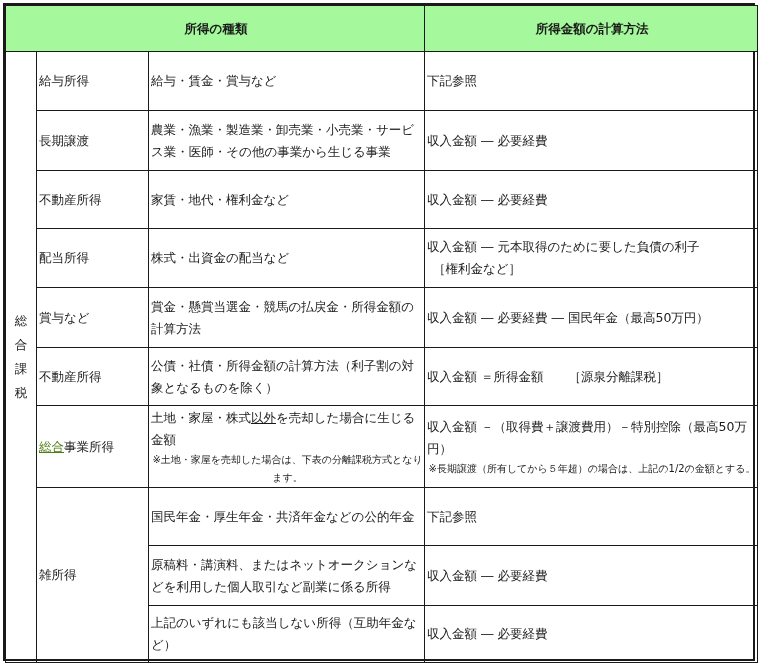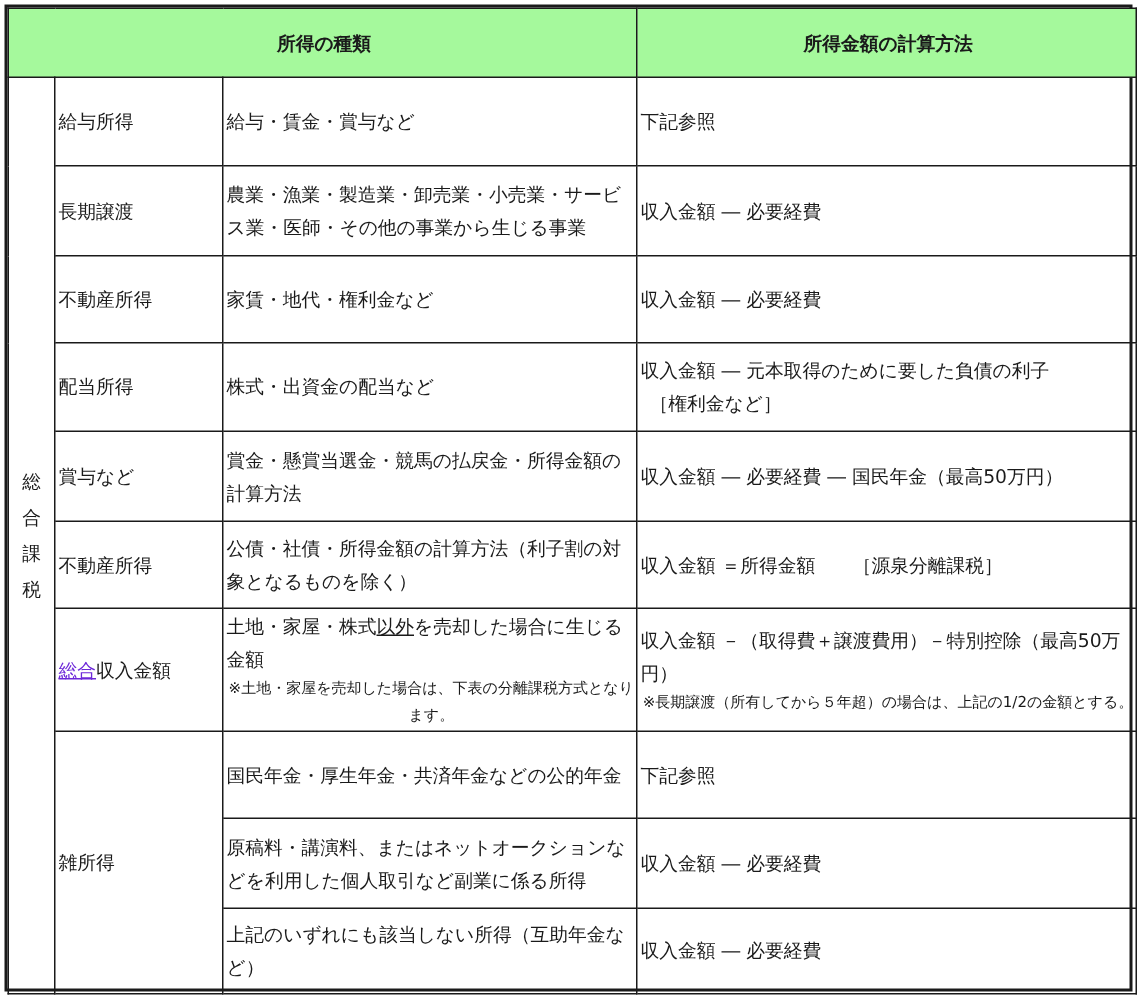--- a/index.html
+++ b/index.html
@@ -3,21 +3,21 @@
 <meta charset="utf-8">
 <style>
   html, body { margin: 0; padding: 0; background: #ffffff; }
   body { width: 759px; height: 665px; overflow: hidden; font-family: "DejaVu Sans", "Liberation Sans", sans-serif; color: #1a1a1a; }
   .wrap { position: absolute; left: 3px; top: 3px; width: 752px; height: 658px; border: 2px solid #1a1a1a; box-sizing: border-box; }
   table { border-collapse: collapse; width: 100%; height: 100%; table-layout: fixed; }
   td, th { border: 1.5px solid #1a1a1a; padding: 0 0 0 2px; vertical-align: middle; font-size: 12.5px; line-height: 22px; text-align: left; font-weight: normal; }
   th { background: #a5f99c; font-weight: bold; text-align: center; font-size: 12.5px; }
   .cat { text-align: center; line-height: 24px; padding: 0; }
   .note { font-size: 10px; line-height: 18px; display: block; text-align: center; }
-  .red { color: #6d28d9; text-decoration: underline; }
+  .red { color: #4d7c0f; text-decoration: underline; }
   .ul { text-decoration: underline; }
 </style>
 </head>
 <body>
 
 <div class="wrap">
 <table>
   <colgroup>
     <col style="width:31px">
     <col style="width:112px">
@@ -70,21 +70,21 @@
   </tr>
 
   <tr style="height:58px">
     <td>不動産所得</td>
     <td>公債・社債・所得金額の計算方法（利子割の対象となるものを除く）</td>
     <td>収入金額 ＝所得金額　　［源泉分離課税］</td>
   </tr>
 
   <tr style="height:82px">
     <td>
-      <span class="red">総合</span><span>収入金額</span>
+      <span class="red">総合</span><span>事業所得</span>
     </td>
     <td>
       <span>土地・家屋・株式</span><span class="ul">以外</span><span>を売却した場合に生じる金額</span>
       <span class="note">※土地・家屋を売却した場合は、下表の分離課税方式となります。</span>
     </td>
     <td>
       <span>収入金額 －（取得費＋譲渡費用）－特別控除（最高50万円）</span>
       <span class="note">※長期譲渡（所有してから５年超）の場合は、上記の1/2の金額とする。</span>
     </td>
   </tr>

